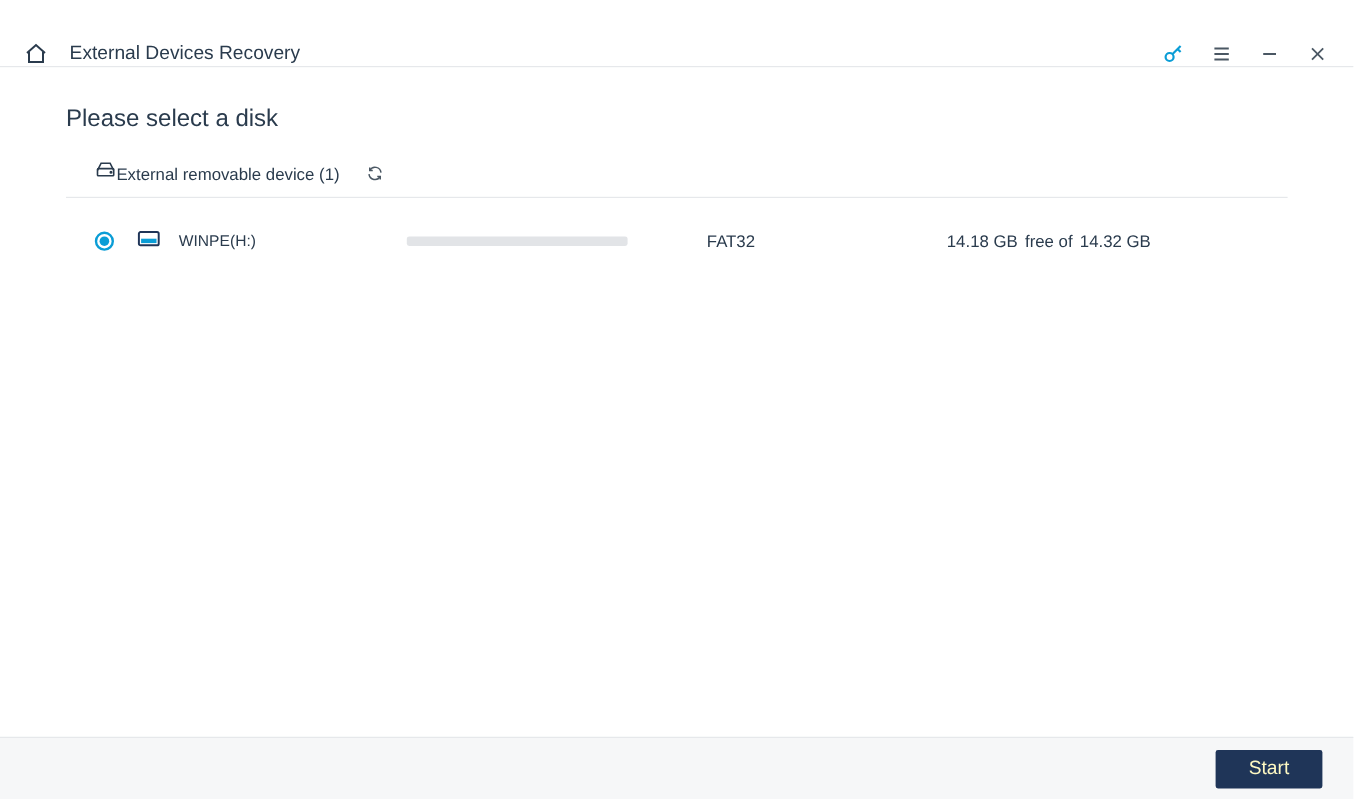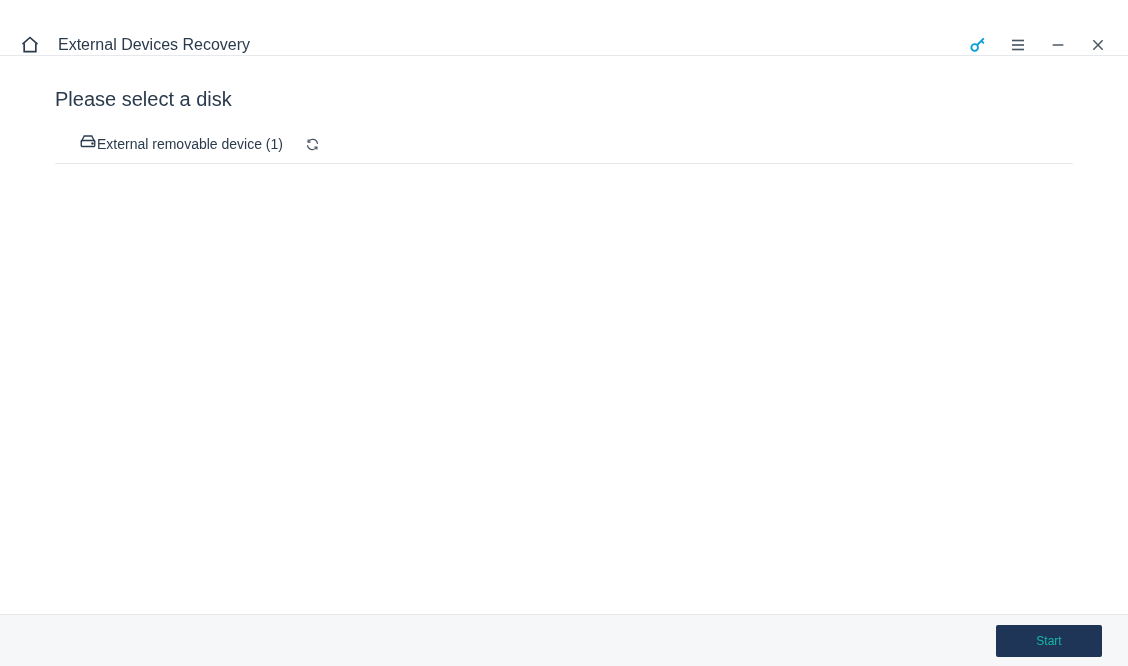--- a/index.html
+++ b/index.html
@@ -132,25 +132,25 @@
       height: 52px;
       background: #f6f7f8;
       border-top: 1px solid #e6e8eb;
       display: flex;
       align-items: center;
       justify-content: flex-end;
       padding-right: 26px;
     }
     .start-btn {
       background: #1f3558;
-      color: #14b8a6;
+      color: #fef9c3;
       border: none;
-      width: 106px;
+      width: 89px;
       height: 32px;
-      font-size: 12px;
+      font-size: 16px;
       cursor: pointer;
       border-radius: 2px;
     }
   </style>
 </head>
 <body>
 
 <div class="titlebar">
   <div class="titlebar-left">
     <span class="icon-btn">
@@ -204,17 +204,36 @@
     <span class="refresh-wrap">
       <svg width="15" height="15" viewBox="0 0 24 24" fill="none" stroke="#4a5763" stroke-width="2">
         <path d="M20 11 A8 8 0 0 0 5 8"></path>
         <path d="M4 13 A8 8 0 0 0 19 16"></path>
         <polyline points="5,4 5,8 9,8"></polyline>
         <polyline points="19,20 19,16 15,16"></polyline>
       </svg>
     </span>
   </div>
 
+  <div class="disk-row">
+    <span class="radio">
+      <span class="radio-dot"></span>
+    </span>
+    <span class="disk-icon-wrap">
+      <svg width="22" height="22" viewBox="0 0 24 24" fill="none" stroke="#1f3558" stroke-width="1.8">
+        <rect x="3" y="7" width="18" height="12" rx="1.5"></rect>
+        <rect x="5" y="13" width="14" height="4" fill="#0a9dd6" stroke="none"></rect>
+      </svg>
+    </span>
+    <span class="disk-name">WINPE(H:)</span>
+    <div class="usage-bar"></div>
+    <span class="fs-type">FAT32</span>
+    <span class="size-info">
+      <span>14.18 GB</span>
+      <span>free of</span>
+      <span>14.32 GB</span>
+    </span>
+  </div>
 </div>
 
 <div class="footer">
   <button class="start-btn">Start</button>
 </div>
 
 </body></html>

